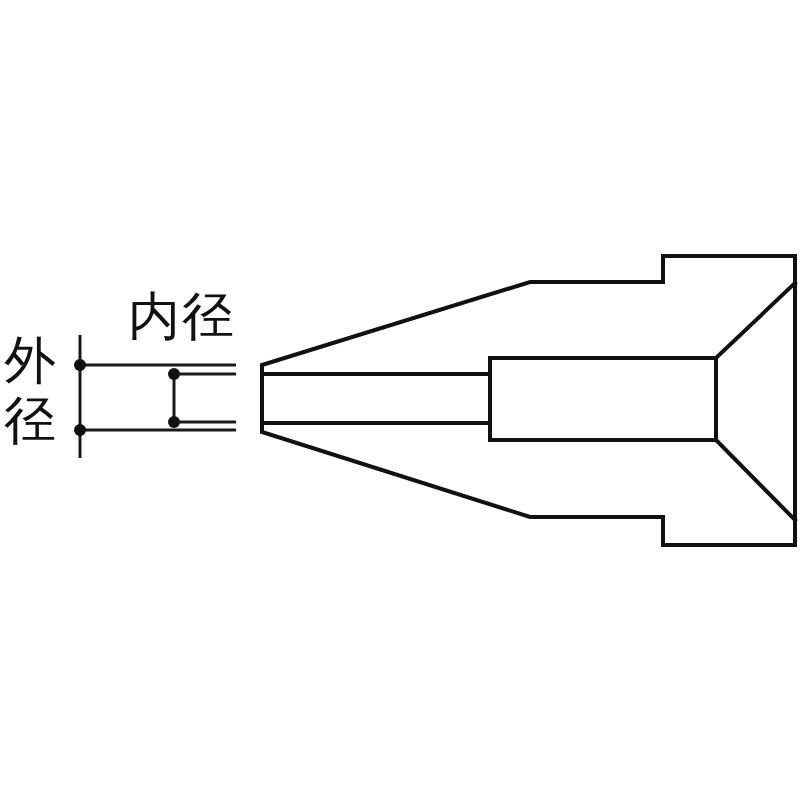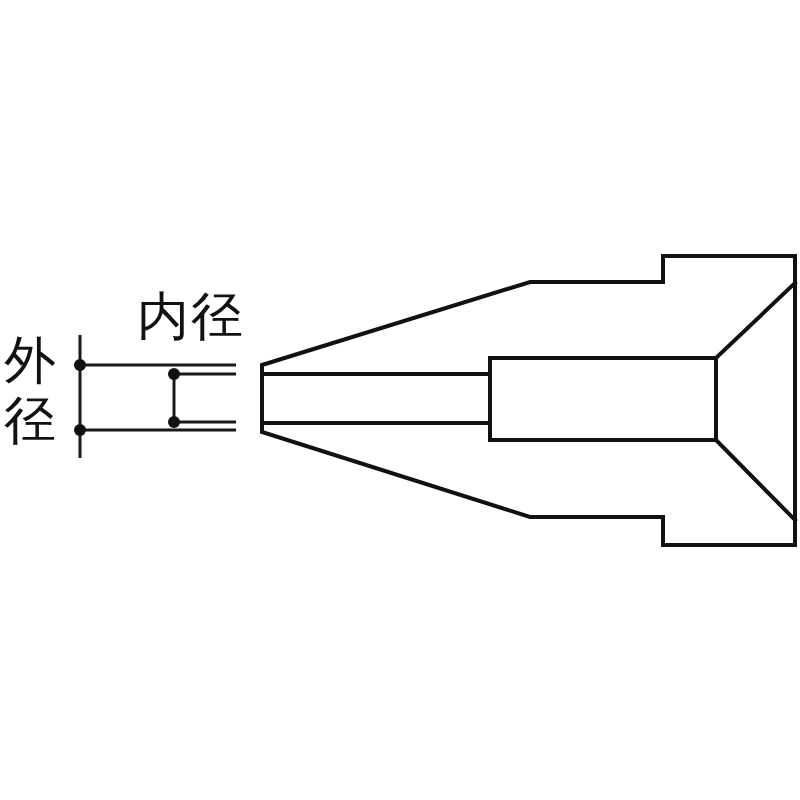--- a/index.html
+++ b/index.html
@@ -9,21 +9,21 @@
     .thin { fill: none; stroke: #1a1a1a; stroke-width: 3; }
     .dot { fill: #111111; }
     .label {
       position: absolute;
       font-family: "DejaVu Sans", sans-serif;
       color: #111111;
       font-size: 52px;
       line-height: 1;
       white-space: nowrap;
     }
-    #label-inner { left: 137px; top: 290px; letter-spacing: 2px; }
+    #label-inner { left: 128px; top: 290px; letter-spacing: 2px; }
     #label-outer-1 { left: 4px; top: 334px; }
     #label-outer-2 { left: 4px; top: 394px; }
   </style>
 </head>
 <body>
 
 <svg id="diagram" viewBox="0 0 800 800" xmlns="http://www.w3.org/2000/svg">
 
   <path class="stroke" d="M 262 365 L 530 282 L 663 282 L 663 256 L 795 256 L 795 545 L 663 545 L 663 517 L 530 517 L 262 432 Z"></path>
 

